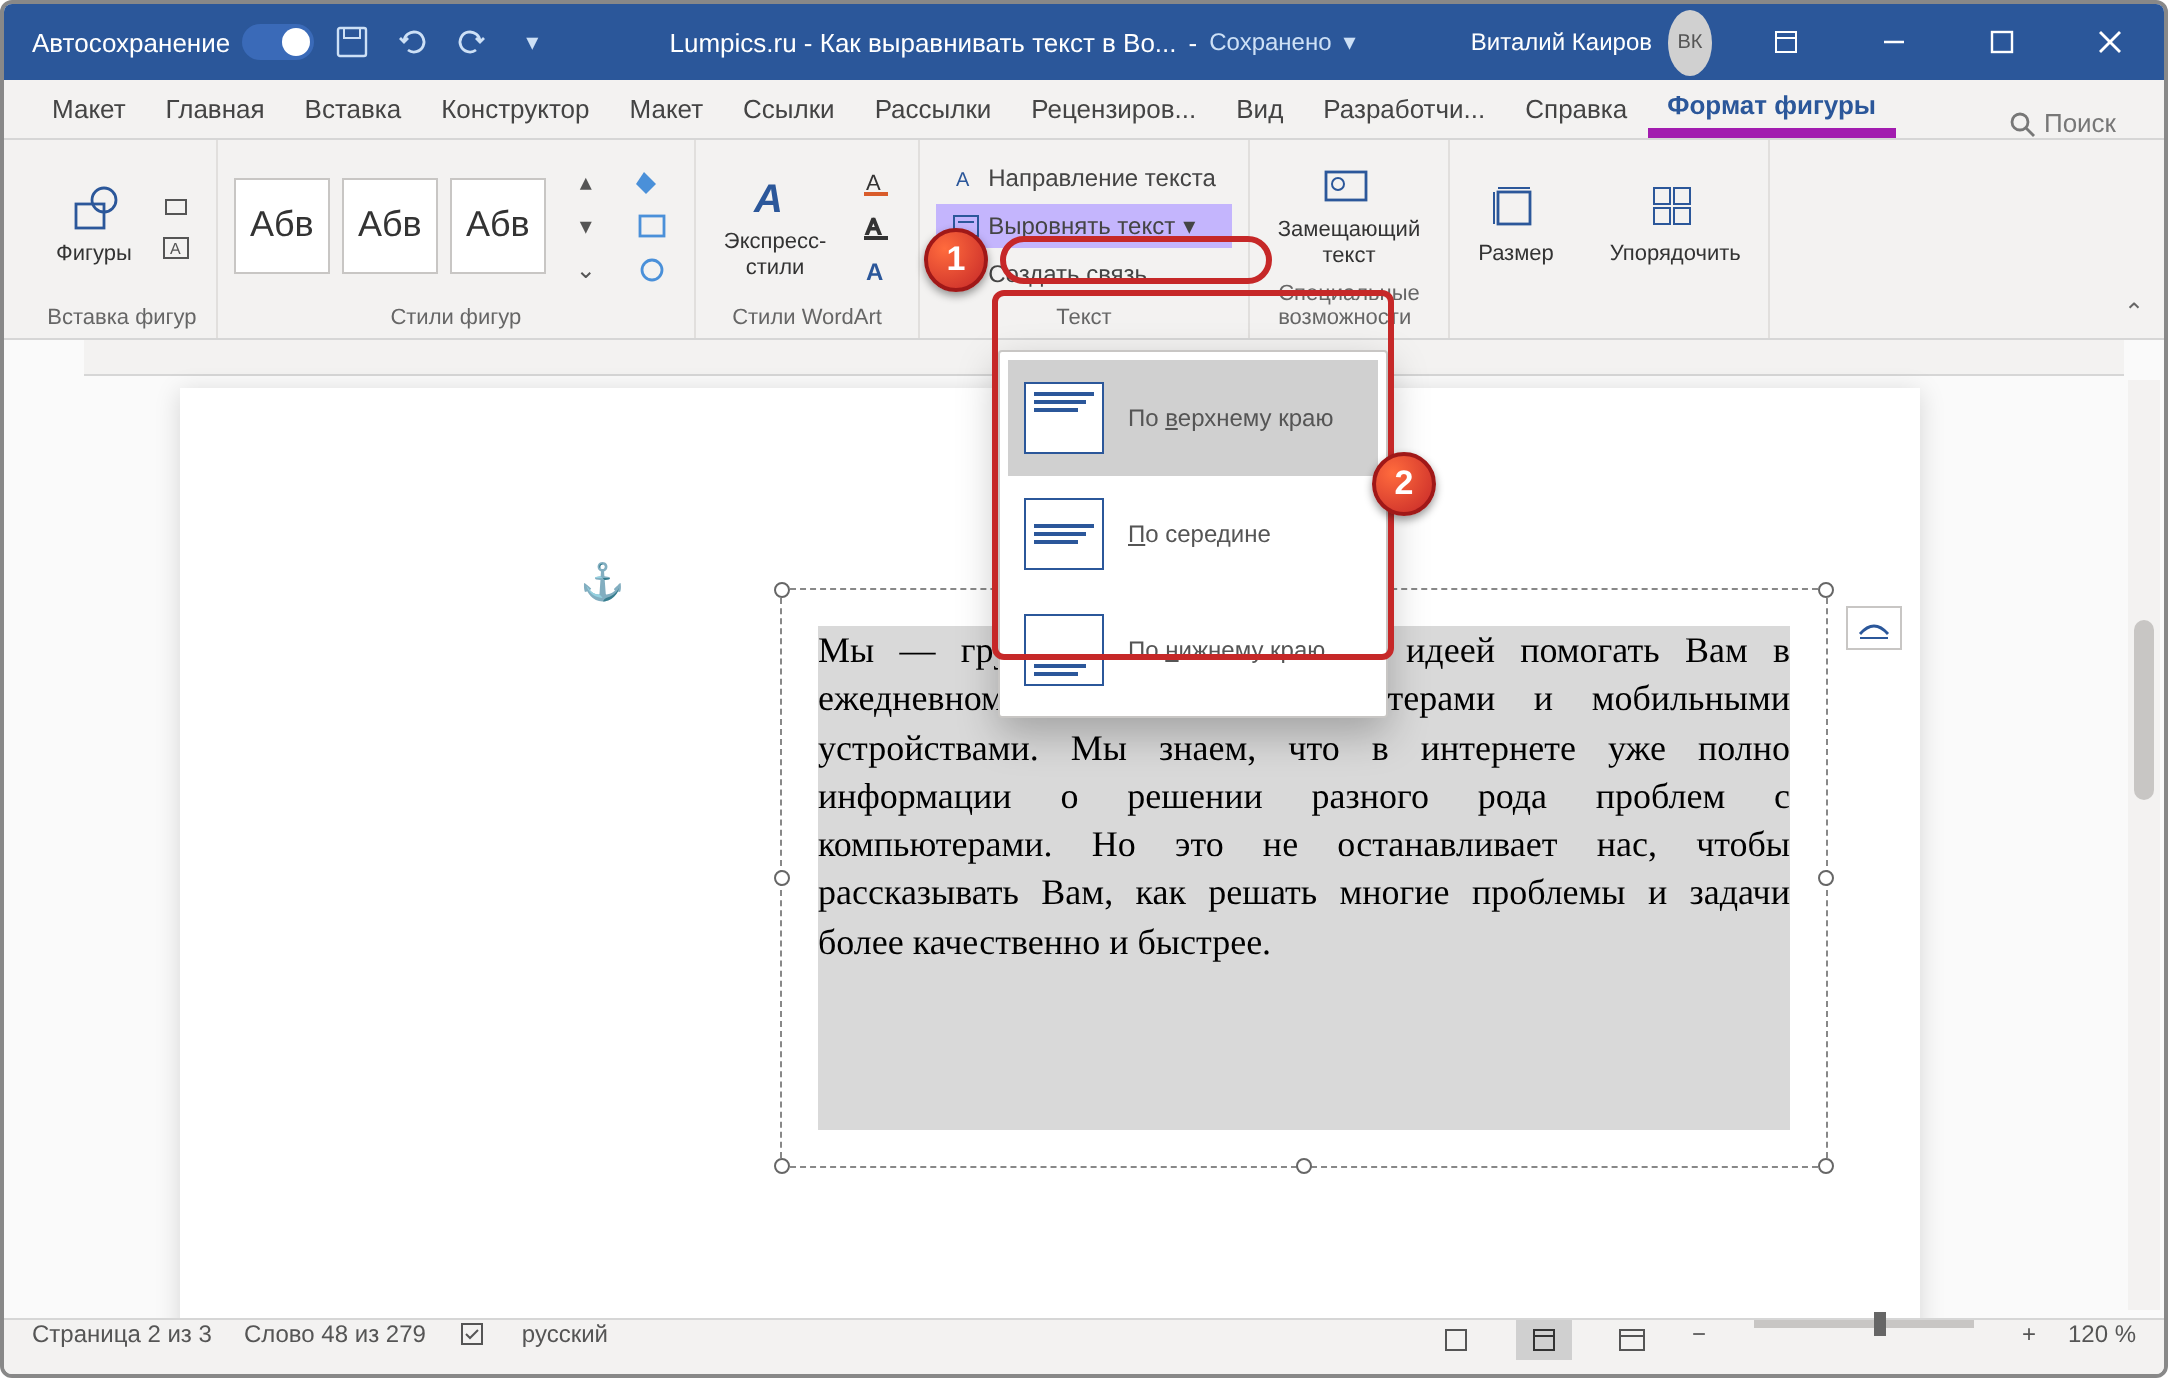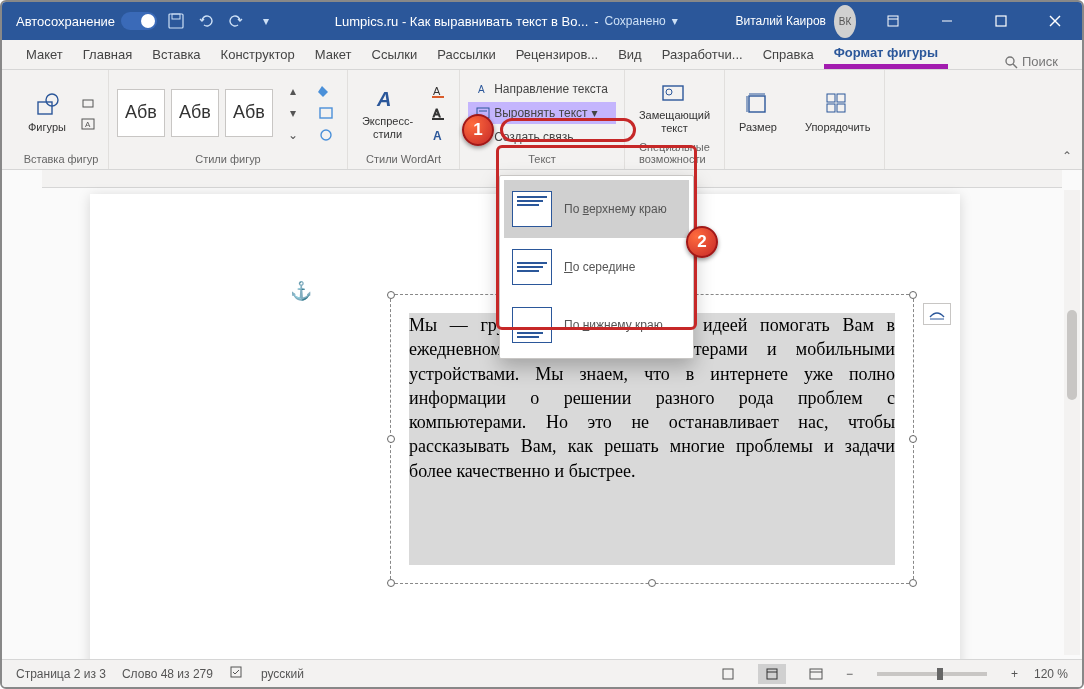--- a/index.html
+++ b/index.html
@@ -66,21 +66,21 @@
 .shape-text { font-family: Georgia, serif; font-size: 18px; line-height: 1.35; color: #000; text-align: justify; padding: 0; }
 .handle { position: absolute; width: 8px; height: 8px; background: #fff; border: 1px solid #666; border-radius: 50%; }
 .h-nw { left: -4px; top: -4px; } .h-n { left: 50%; top: -4px; margin-left: -4px; } .h-ne { right: -4px; top: -4px; }
 .h-w { left: -4px; top: 50%; margin-top: -4px; } .h-e { right: -4px; top: 50%; margin-top: -4px; }
 .h-sw { left: -4px; bottom: -4px; } .h-s { left: 50%; bottom: -4px; margin-left: -4px; } .h-se { right: -4px; bottom: -4px; }
 .layout-btn { position: absolute; right: -38px; top: 8px; width: 28px; height: 22px; background: #fff; border: 1px solid #c8c6c4; display: flex; align-items: center; justify-content: center; }
 .scroll-v { position: absolute; right: 2px; top: 20px; bottom: 4px; width: 16px; background: #f3f2f1; }
 .scroll-thumb { position: absolute; top: 120px; left: 3px; width: 10px; height: 90px; background: #c8c6c4; border-radius: 5px; }
 
 
-.status { position: absolute; bottom: 0; left: 0; right: 0; height: 28px; background: #f3f2f1; border-top: 1px solid #d6d6d6; display: flex; align-items: center; padding: 0 14px; font-size: 12px; color: #555; gap: 16px; }
+.status { position: absolute; bottom: 0; left: 0; right: 0; height: 28px; background: #f3f2f1; border-top: 1px solid #d6d6d6; display: flex; align-items: flex-start; padding: 0 14px; font-size: 12px; color: #555; gap: 16px; }
 .status .spacer { flex: 1; }
 .view-btn { width: 28px; height: 20px; display: flex; align-items: center; justify-content: center; color: #555; }
 .zoom-slider { width: 110px; height: 4px; background: #c8c6c4; position: relative; margin: 0 8px; }
 .zoom-slider::after { content: ""; position: absolute; left: 55%; top: -4px; width: 6px; height: 12px; background: #666; }
 </style>
 </head>
 <body>
 
 <div class="titlebar">
   <div class="autosave">

